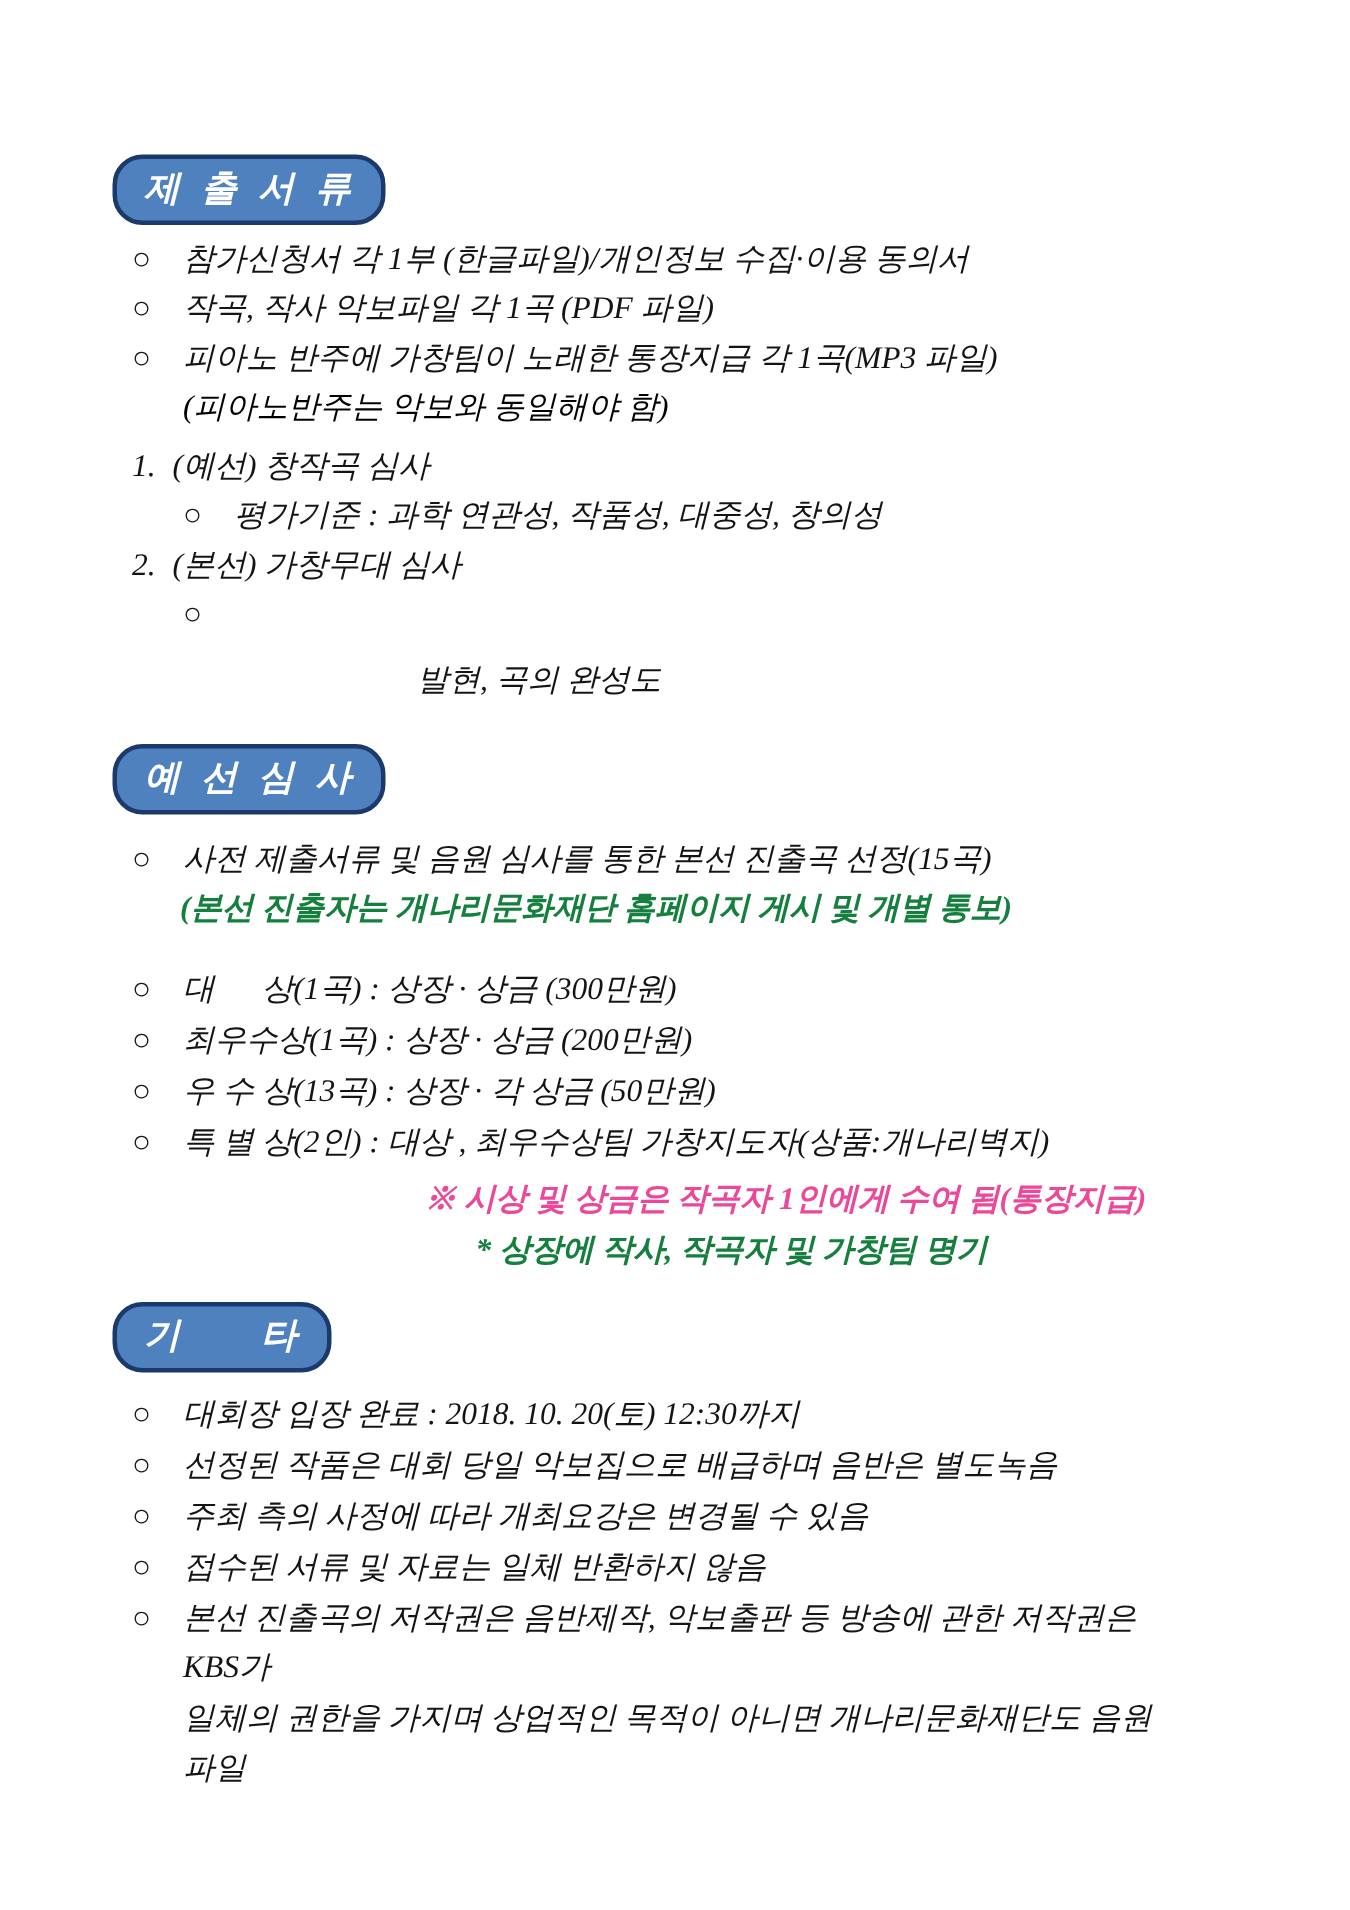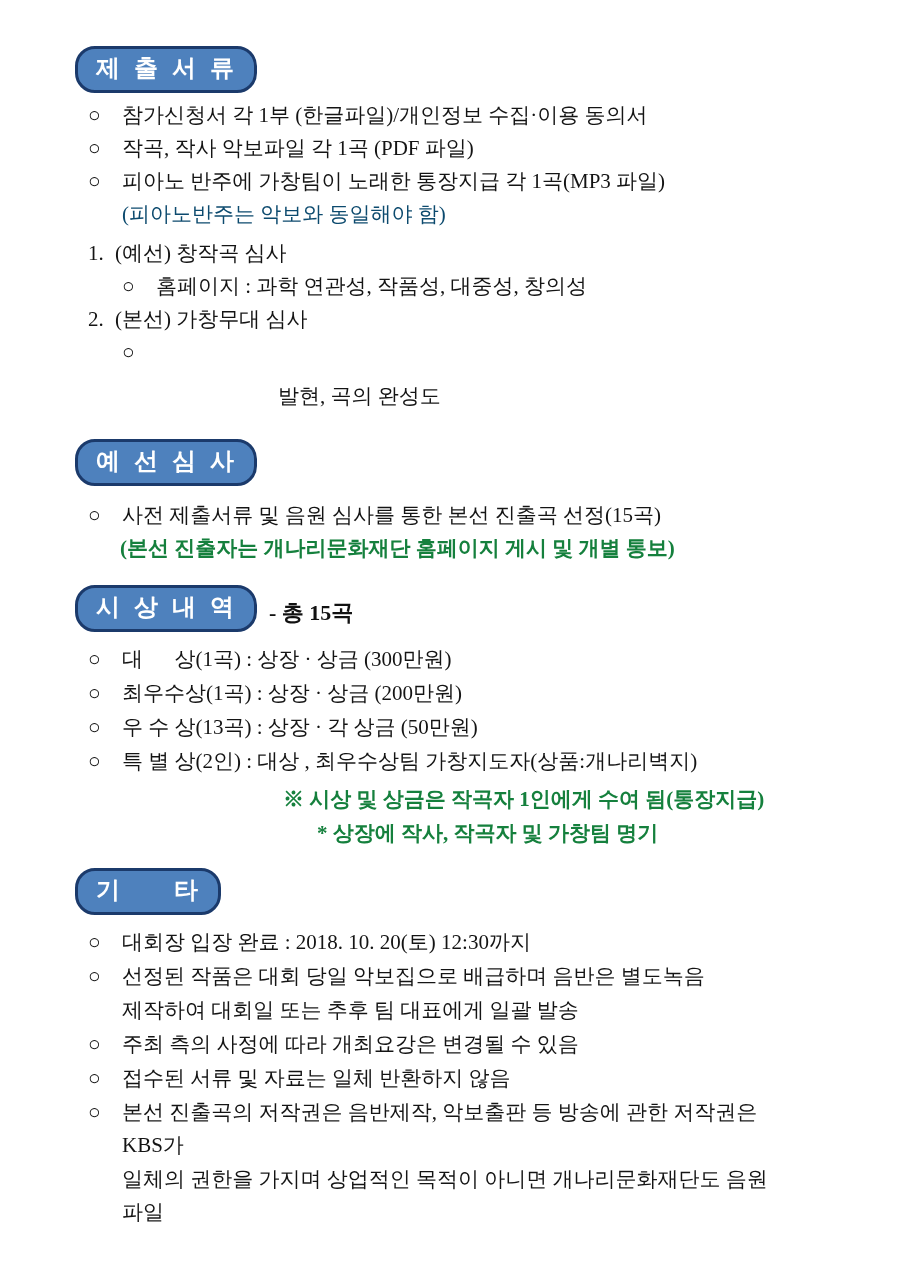--- a/index.html
+++ b/index.html
@@ -4,22 +4,23 @@
 <style>
   html,body{margin:0;padding:0;background:#ffffff;}
   body{
     width:900px;height:1273px;
     font-family:"Liberation Serif","DejaVu Serif",serif;
     color:#141414;
     -webkit-font-smoothing:antialiased;
   }
   .page{
     position:relative;width:818px;height:1273px;overflow:hidden;
-    padding:46px 42px 0 75px;box-sizing:border-box;
+    padding:103px 42px 0 75px;box-sizing:border-box;
     font-size:21px;
+    font-style:italic;
   }
   .sec{margin:0;}
   .pill-row{display:flex;align-items:flex-end;}
   .pill{
     display:inline-block;
     background:#4e81bd;
     border:3px solid #1b3a6b;
     border-radius:20px;
     color:#ffffff;
     font-weight:bold;
@@ -33,27 +34,27 @@
   }
   .pill-suffix{
     font-weight:bold;font-size:22px;color:#111;
     margin-left:12px;padding-bottom:4px;white-space:pre;
   }
   .line{line-height:33px;}
   .bullet{display:flex;padding-left:13px;}
   .marker{flex:0 0 34px;}
   .txt{flex:1;white-space:pre-wrap;}
   .cont{padding-left:47px;white-space:pre-wrap;}
-  .red-note{color:#0c4a6e;padding-left:47px;white-space:pre-wrap;}
+  .red-note{color:#000000;padding-left:47px;white-space:pre-wrap;}
   .blue-note{color:#15803d;font-weight:bold;padding-left:45px;white-space:pre-wrap;}
   .num-line{display:flex;padding-left:13px;}
   .num{flex:0 0 27px;}
   .sub-bullet{display:flex;padding-left:47px;}
   .sub-cont{padding-left:203px;white-space:pre-wrap;margin-top:11px;}
-  .award-note1{color:#15803d;font-weight:bold;padding-left:208px;white-space:pre-wrap;margin-top:4px;}
+  .award-note1{color:#ec4899;font-weight:bold;padding-left:208px;white-space:pre-wrap;margin-top:4px;}
   .award-note2{color:#15803d;font-weight:bold;padding-left:242px;white-space:pre-wrap;}
   
   .s1 .list{margin-top:6px;}
   .s2{margin-top:6px;}  .s2 .list{margin-top:6px;}
   .s3{margin-top:26px;} .s3 .list{margin-top:13px;}
   .s4{margin-top:20px;} .s4 .list{margin-top:10px;}
   .s4 .line{line-height:34px;}
   .s5{margin-top:18px;} .s5 .list{margin-top:11px;}
   .s5 .line{line-height:33px;margin-bottom:1px;}
 </style>
@@ -84,21 +85,21 @@
   </div>
 
   <div class="sec s2">
     <div class="list">
       <div class="line num-line">
         <span class="num">1.</span>
         <span class="txt">(예선) 창작곡 심사</span>
       </div>
       <div class="line sub-bullet">
         <span class="marker">○</span>
-        <span class="txt">홈페이지 : 과학 연관성, 작품성, 대중성, 창의성</span>
+        <span class="txt">평가기준 : 과학 연관성, 작품성, 대중성, 창의성</span>
       </div>
       <div class="line num-line">
         <span class="num">2.</span>
         <span class="txt">(본선) 가창무대 심사</span>
       </div>
       <div class="line sub-bullet">
         <span class="marker">○</span>
       </div>
       <div class="line sub-cont">발현, 곡의 완성도</div>
     </div>
@@ -111,24 +112,20 @@
     <div class="list">
       <div class="line bullet">
         <span class="marker">○</span>
         <span class="txt">사전 제출서류 및 음원 심사를 통한 본선 진출곡 선정(15곡)</span>
       </div>
       <div class="line blue-note">(본선 진출자는 개나리문화재단 홈페이지 게시 및 개별 통보)</div>
     </div>
   </div>
 
   <div class="sec s4">
-    <div class="pill-row">
-      <span class="pill">시 상 내 역</span>
-      <span class="pill-suffix">- 총 15곡</span>
-    </div>
     <div class="list">
       <div class="line bullet">
         <span class="marker">○</span>
         <span class="txt">대      상(1곡) : 상장 · 상금 (300만원)</span>
       </div>
       <div class="line bullet">
         <span class="marker">○</span>
         <span class="txt">최우수상(1곡) : 상장 · 상금 (200만원)</span>
       </div>
       <div class="line bullet">
@@ -150,21 +147,20 @@
     </div>
     <div class="list">
       <div class="line bullet">
         <span class="marker">○</span>
         <span class="txt">대회장 입장 완료 : 2018. 10. 20(토) 12:30까지</span>
       </div>
       <div class="line bullet">
         <span class="marker">○</span>
         <span class="txt">선정된 작품은 대회 당일 악보집으로 배급하며 음반은 별도녹음</span>
       </div>
-      <div class="line cont">제작하여 대회일 또는 추후 팀 대표에게 일괄 발송</div>
       <div class="line bullet">
         <span class="marker">○</span>
         <span class="txt">주최 측의 사정에 따라 개최요강은 변경될 수 있음</span>
       </div>
       <div class="line bullet">
         <span class="marker">○</span>
         <span class="txt">접수된 서류 및 자료는 일체 반환하지 않음</span>
       </div>
       <div class="line bullet">
         <span class="marker">○</span>

